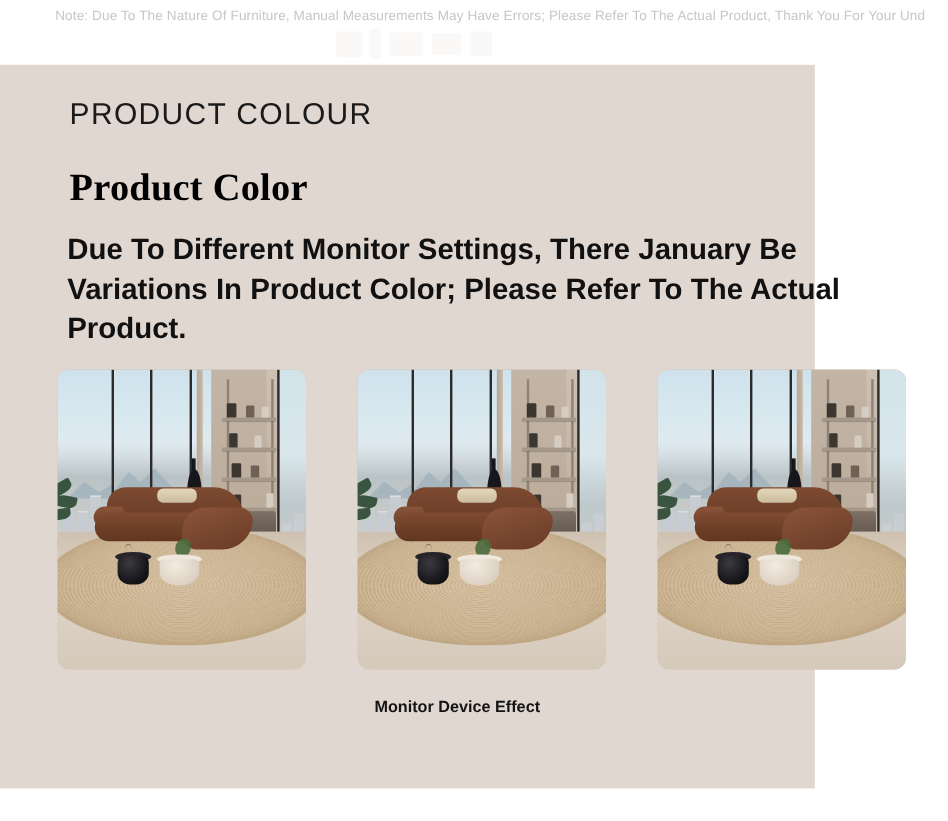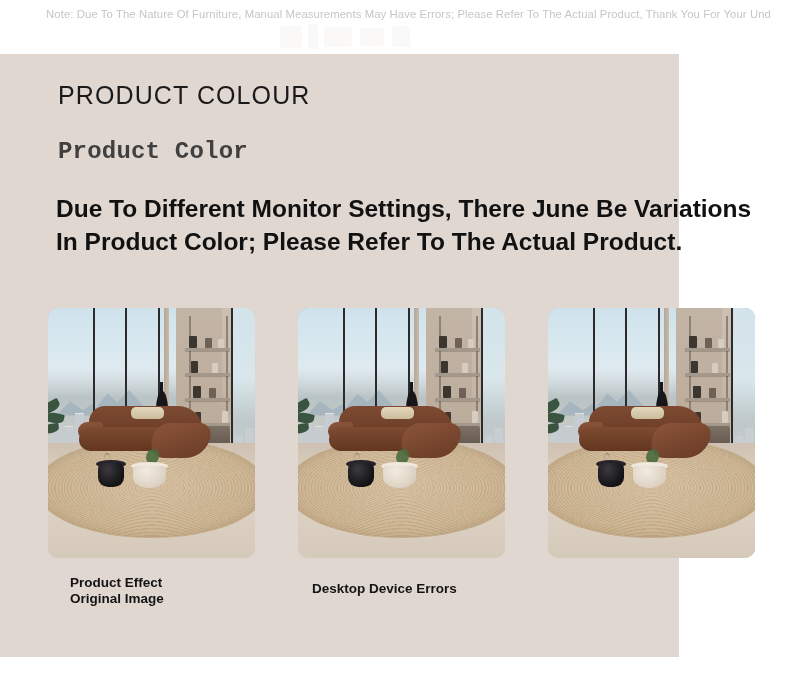--- a/index.html
+++ b/index.html
@@ -74,25 +74,25 @@
     font-size: 25px;
     font-weight: 300;
     letter-spacing: 1.1px;
     color: #1a1a1a;
     font-family: "Liberation Sans", sans-serif;
   }
   .title-cn {
     position: absolute;
     left: 58px;
     top: 84px;
-    font-size: 24px;
+    font-size: 32px;
     font-weight: bold;
     letter-spacing: 0.2px;
-    color: #404040;
-    font-family: Liberation Mono, monospace;
+    color: #000000;
+    font-family: Liberation Serif, serif;
   }
   .subtitle {
     position: absolute;
     left: 56px;
     top: 138px;
     width: 715px;
     font-size: 24.5px;
     font-weight: bold;
     line-height: 1.35;
     color: #111111;
@@ -405,21 +405,21 @@
       <div class="wm-blk" style="left:114px;top:2px;  width:18px; height:21px;"></div>
     </div>
     <div class="note-text">Note: Due To The Nature Of Furniture, Manual Measurements May Have Errors; Please Refer To The Actual Product, Thank You For Your Und</div>
   </div>
 
   <div class="panel">
     <div class="panel-inner">
 
       <div class="title-en">PRODUCT COLOUR</div>
       <div class="title-cn">Product Color</div>
-      <div class="subtitle">Due To Different Monitor Settings, There June Be Variations In Product Color; Please Refer To The Actual Product.</div>
+      <div class="subtitle">Due To Different Monitor Settings, There January Be Variations In Product Color; Please Refer To The Actual Product.</div>
 
       <div class="shots">
 
         <div class="shot s1">
           <div class="scene">
             <div class="wall"></div>
             <div class="wall-right"></div>
             <div class="glass"></div>
             <div class="glass-right"></div>
             <div class="mountain m1"></div>
@@ -680,23 +680,19 @@
               <div class="ch-back" style="left:80%; top:55%; width:10%; height:14%;"></div>
               <div class="ch-seat" style="left:71%; top:63%; width:15%; height:8%;"></div>
               <div class="leg" style="left:72%; top:70%; height:10%; transform:rotate(14deg);"></div>
               <div class="leg" style="left:85%; top:70%; height:10%; transform:rotate(-14deg);"></div>
             </div>
           </div>
         </div>
 
       </div>
 
-      <div class="cap cap1">
-        <div>Product Effect</div>
-        <div>Original Image</div>
-      </div>
       <div class="cap cap2">
-        <div>Desktop Device Errors</div>
+        <div>Monitor Device Effect</div>
       </div>
 
     </div>
   </div>
 </div>
 
 </body></html>

